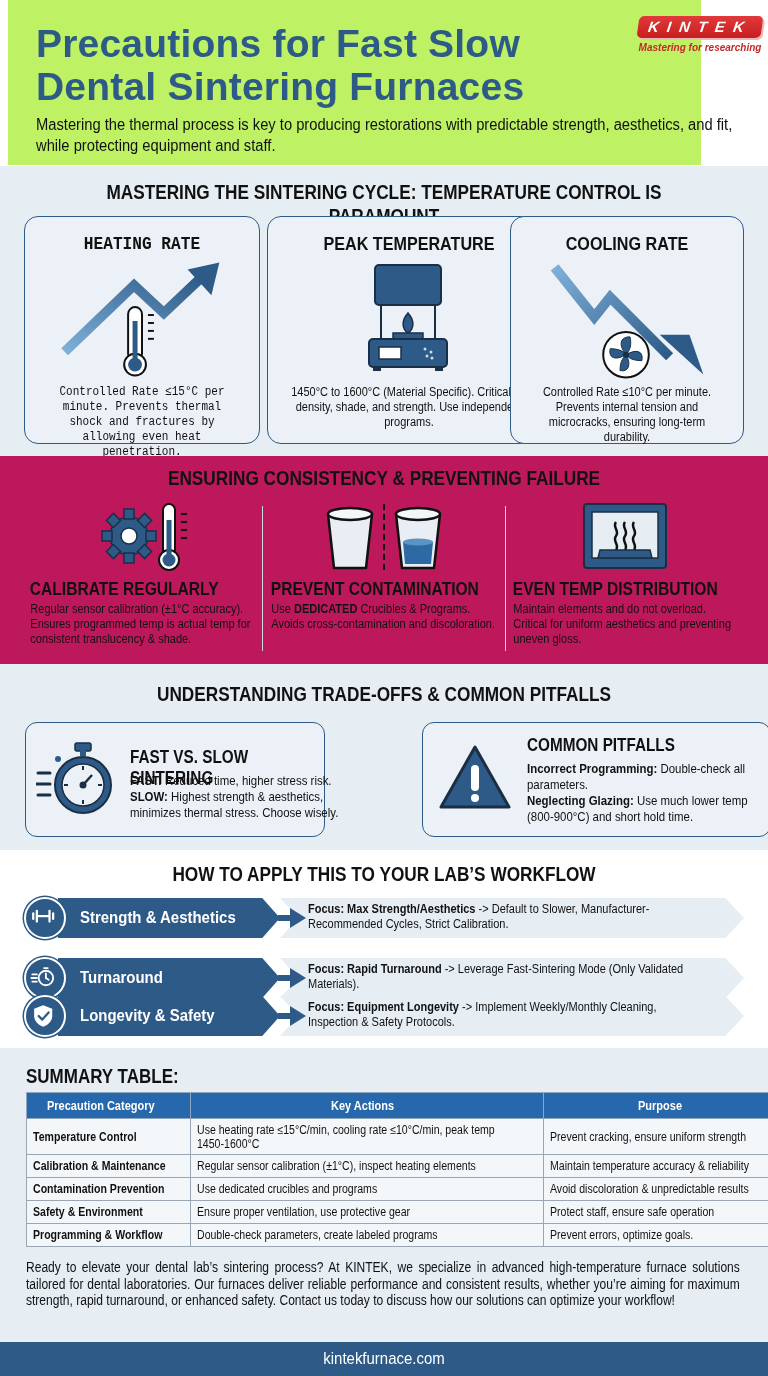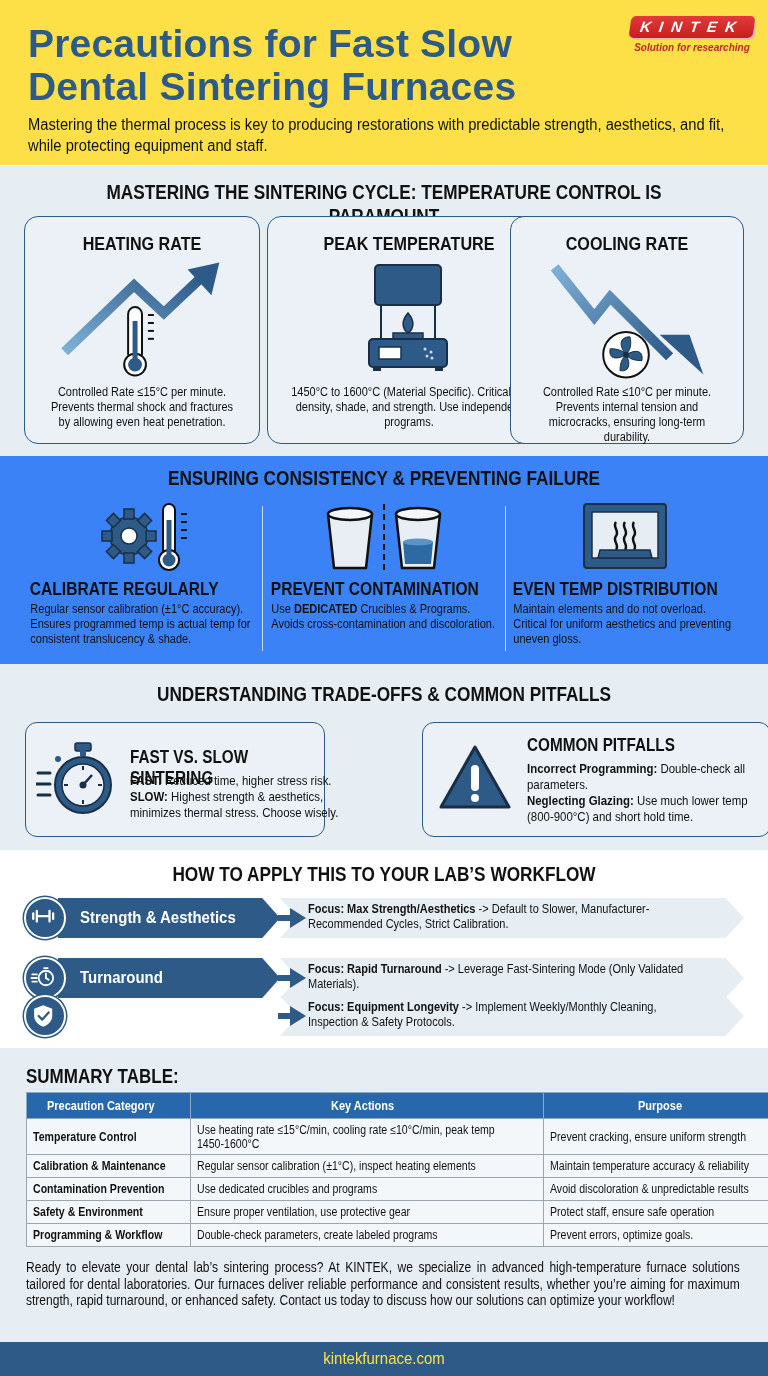--- a/index.html
+++ b/index.html
@@ -5,21 +5,21 @@
   * { box-sizing: border-box; margin: 0; padding: 0; }
   html, body { width: 768px; height: 1376px; overflow: hidden; }
   body {
     font-family: "Liberation Sans", "DejaVu Sans", sans-serif;
     background: #ffffff;
     color: #111;
     position: relative;
   }
 
   
-  .header { position: absolute; left: 0; top: 0; width: 768px; height: 165px; background: #fde047; }
+  .header { position: absolute; left: 8px; top: 0; width: 693px; height: 165px; background: #bef264; }
   .title {
     position: absolute; left: 28px; top: 22px; width: 590px;
     font-size: 39px; line-height: 43px; font-weight: 700; color: #2d5a87;
     letter-spacing: 0.2px;
   }
   .subtitle {
     position: absolute; left: 28px; top: 114px; width: 720px;
     font-size: 16px; line-height: 21px; color: #111;
     transform: scaleX(0.92); transform-origin: left top; width: 780px;
   }
@@ -53,21 +53,21 @@
     font-weight: 700; font-size: 19px; transform: scaleX(0.85);
   }
   .card-text {
     position: absolute; top: 168px; left: 6px; right: 6px; text-align: center;
     font-size: 12.5px; line-height: 15px; color: #111;
     transform: scaleX(0.88); transform-origin: center top;
   }
   .card-icon { position: absolute; left: 0; top: 40px; width: 100%; height: 125px; }
 
   
-  .sec2 { position: absolute; left: 0; top: 456px; width: 768px; height: 208px; background: #3b82f6; }
+  .sec2 { position: absolute; left: 0; top: 456px; width: 768px; height: 208px; background: #be185d; }
   .col { position: absolute; top: 46px; width: 236px; height: 150px; text-align: left; }
   .col-icon { position: absolute; left: 0; top: 0; width: 100%; height: 72px; }
   .col-title {
     position: absolute; top: 76px; left: -20px; right: -20px; font-weight: 700; font-size: 19px;
     transform: scaleX(0.82);
   }
   .col-text {
     position: absolute; top: 100px; left: -10px; right: -10px; font-size: 12.5px; line-height: 15px;
     transform: scaleX(0.88); transform-origin: center top;
   }
@@ -126,40 +126,40 @@
   .sq { display: inline-block; transform: scaleX(0.88); transform-origin: left center; white-space: nowrap; }
   .sqw { display: inline-block; transform: scaleX(0.88); transform-origin: left center; width: 340px; white-space: normal; }
   .cta {
     position: absolute; left: 26px; top: 211px; width: 830px; font-size: 14px; line-height: 16.5px;
     transform: scaleX(0.86); transform-origin: left top; text-align: justify;
   }
 
   
   .footer {
     position: absolute; left: 0; top: 1342px; width: 768px; height: 34px; background: #2d5a87;
-    color: #fde047; text-align: center; font-size: 17px; line-height: 34px;
+    color: #ffffff; text-align: center; font-size: 17px; line-height: 34px;
   }
   .footer span { display: inline-block; transform: scaleX(0.88); }
 </style>
 </head>
 <body>
 
 <div class="header">
   <div class="title">Precautions for Fast Slow Dental Sintering Furnaces</div>
   <div class="subtitle">Mastering the thermal process is key to producing restorations with predictable strength, aesthetics, and fit, while protecting equipment and staff.</div>
   <div class="logo">
     <div class="logo-badge">KINTEK</div>
-    <div class="logo-tag">Solution for researching</div>
+    <div class="logo-tag">Mastering for researching</div>
   </div>
 </div>
 
 <div class="sec1">
   <div class="sec-title" style="top:14px;">MASTERING THE SINTERING CYCLE: TEMPERATURE CONTROL IS PARAMOUNT</div>
 
-  <div class="card" style="left:24px; width:236px;">
+  <div class="card" style="left:24px; width:236px;font-family:Liberation Mono, monospace;">
     <div class="card-title">HEATING RATE</div>
     <svg class="card-icon" viewBox="0 0 236 125">
       <defs>
         <linearGradient id="g1" x1="0" y1="1" x2="1" y2="0">
           <stop offset="0" stop-color="#7fb0d8"></stop>
             <stop offset="1" stop-color="#2d5a87"></stop>
         </linearGradient>
       </defs>
       <path d="M40 95 L110 28 L140 56 L178 20" stroke="url(#g1)" stroke-width="10" fill="none" stroke-linejoin="miter"></path>
       <polygon points="164,12 196,5 188,38" fill="#2d5a87"></polygon>
@@ -384,20 +384,21 @@
         <rect x="0" y="7" width="14" height="6" fill="#2d5a87"></rect>
         <polygon points="12,0 28,10 12,20" fill="#2d5a87"></polygon>
       </svg>
     <div class="wf-desc-text" style="left:284px;">
       <b>Focus: Rapid Turnaround</b><span> -&gt; Leverage Fast-Sintering Mode (Only Validated</span><br><span>Materials).</span>
     </div>
   </div>
 
   <div class="wf-row" style="top:146px;">
     <div class="wf-desc"></div>
+    <div class="wf-label"><span>Longevity &amp; Safety</span></div>
     <div class="wf-circle">
       <svg viewBox="0 0 42 42" width="38" height="38">
           <path d="M19 9 L29 13 L29 21 C29 27 24 31 19 33 C14 31 9 27 9 21 L9 13 Z" fill="#fff"></path>
           <path d="M14 21 L18 25 L25 17" fill="none" stroke="#2d5a87" stroke-width="2.5" stroke-linecap="round" stroke-linejoin="round"></path>
         </svg>
     </div>
     <svg class="wf-arrow" viewBox="0 0 28 20">
         <rect x="0" y="7" width="14" height="6" fill="#2d5a87"></rect>
         <polygon points="12,0 28,10 12,20" fill="#2d5a87"></polygon>
       </svg>

